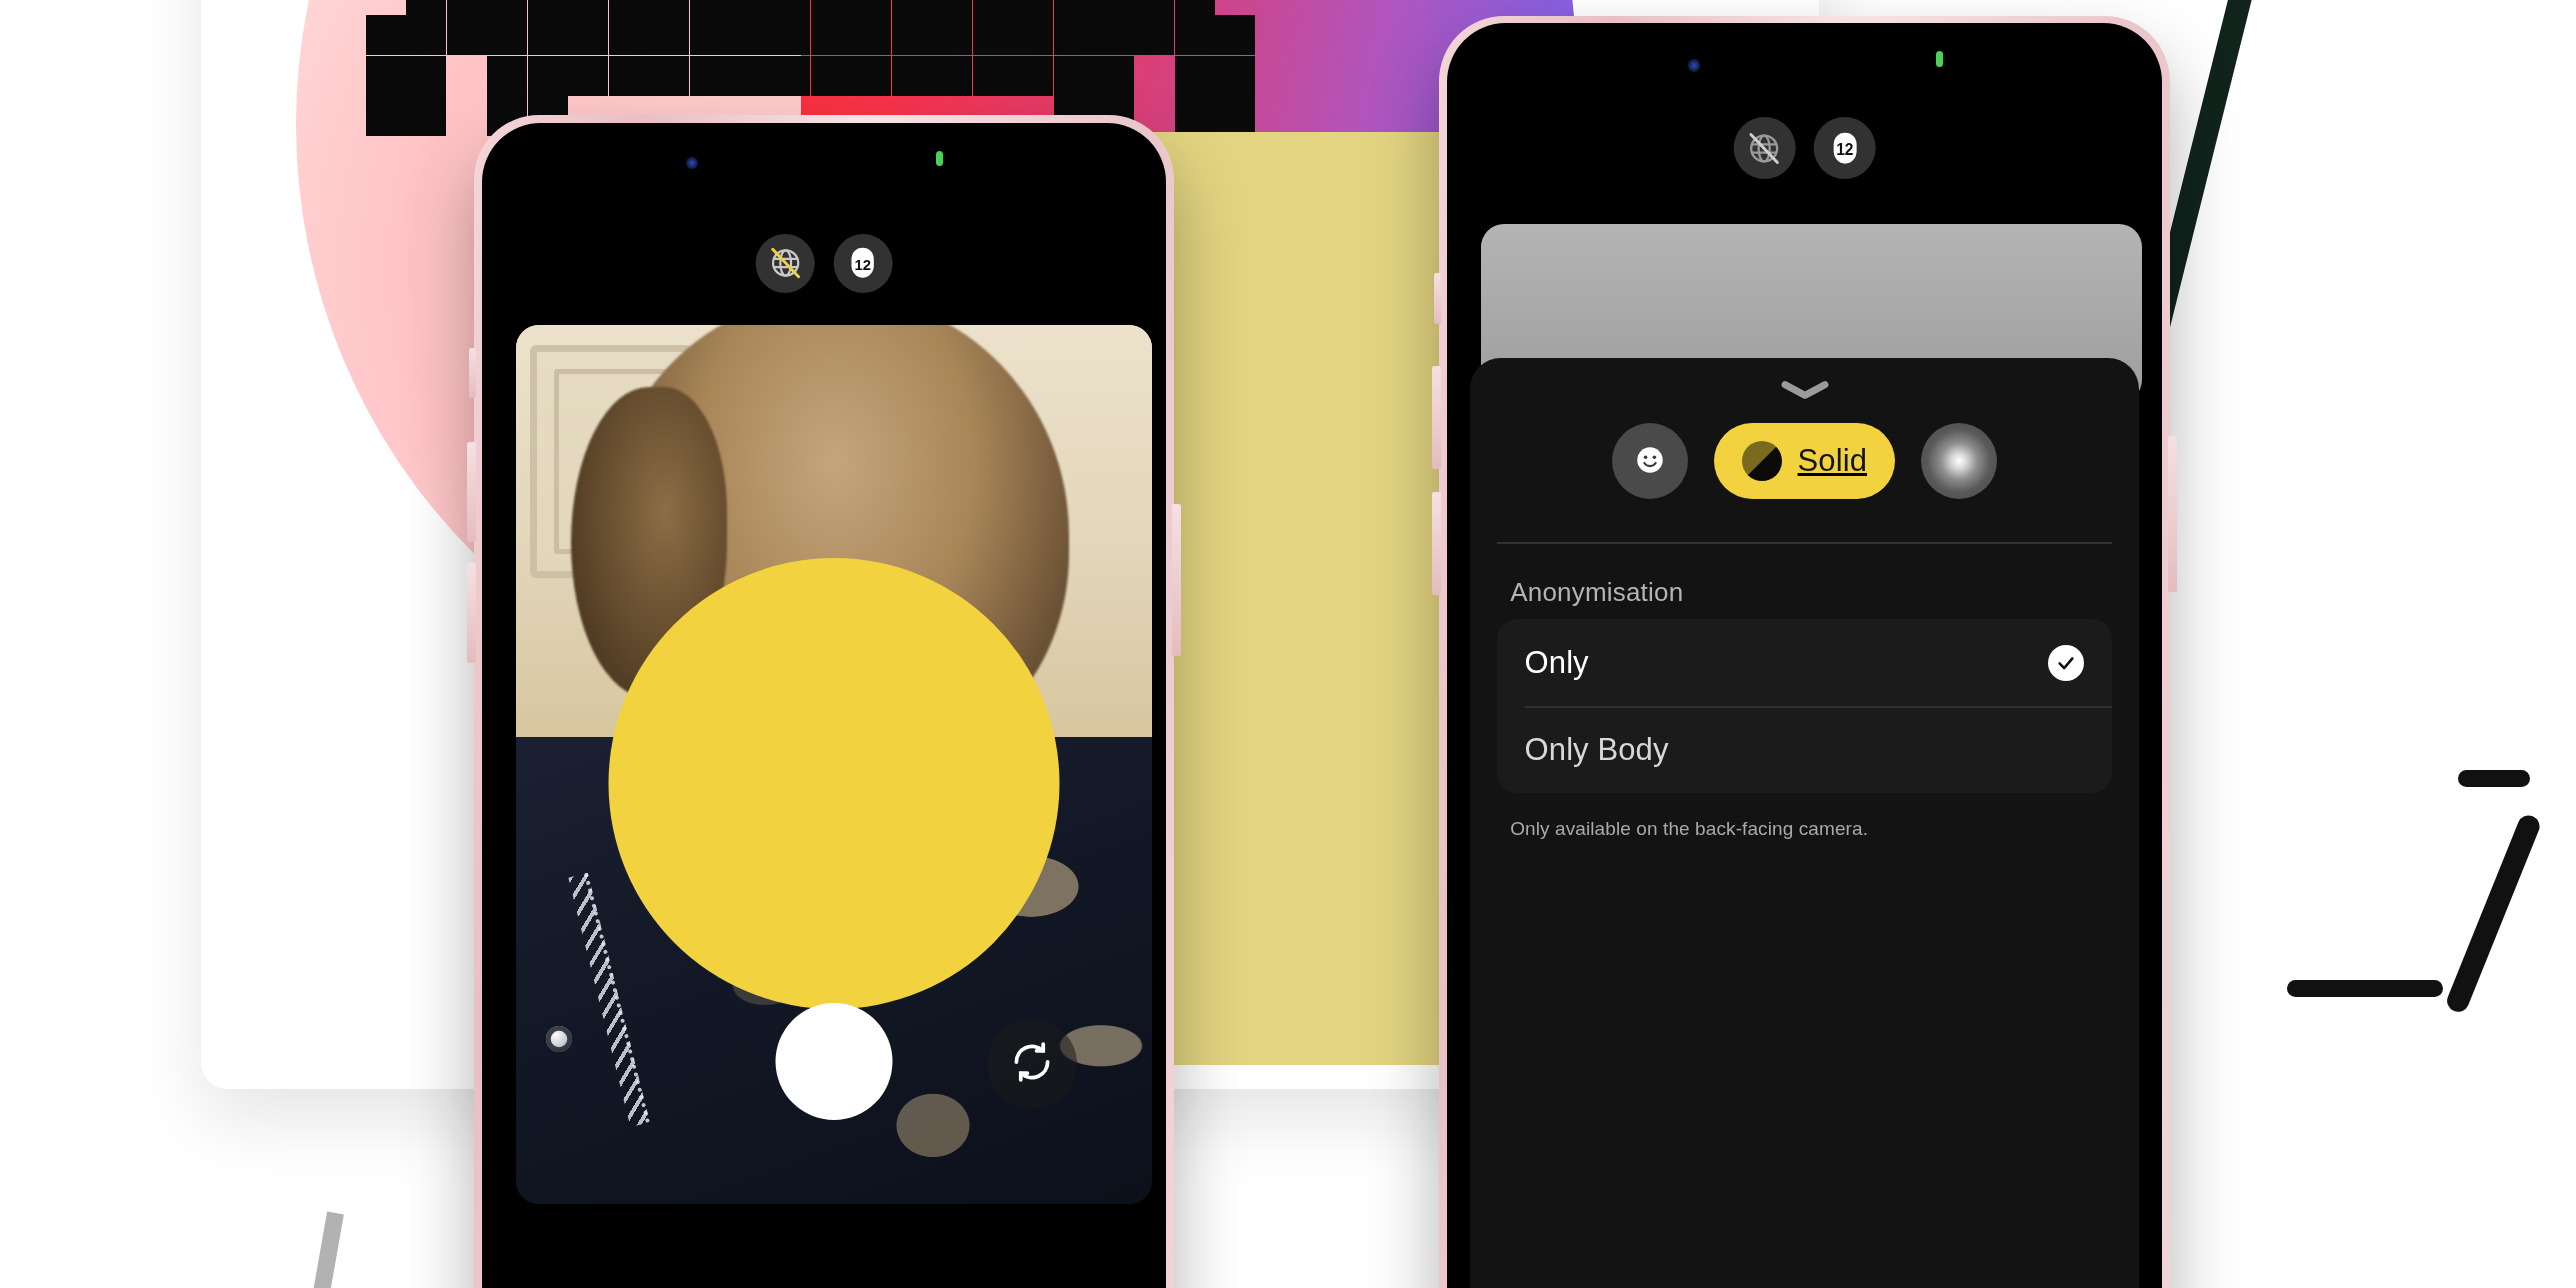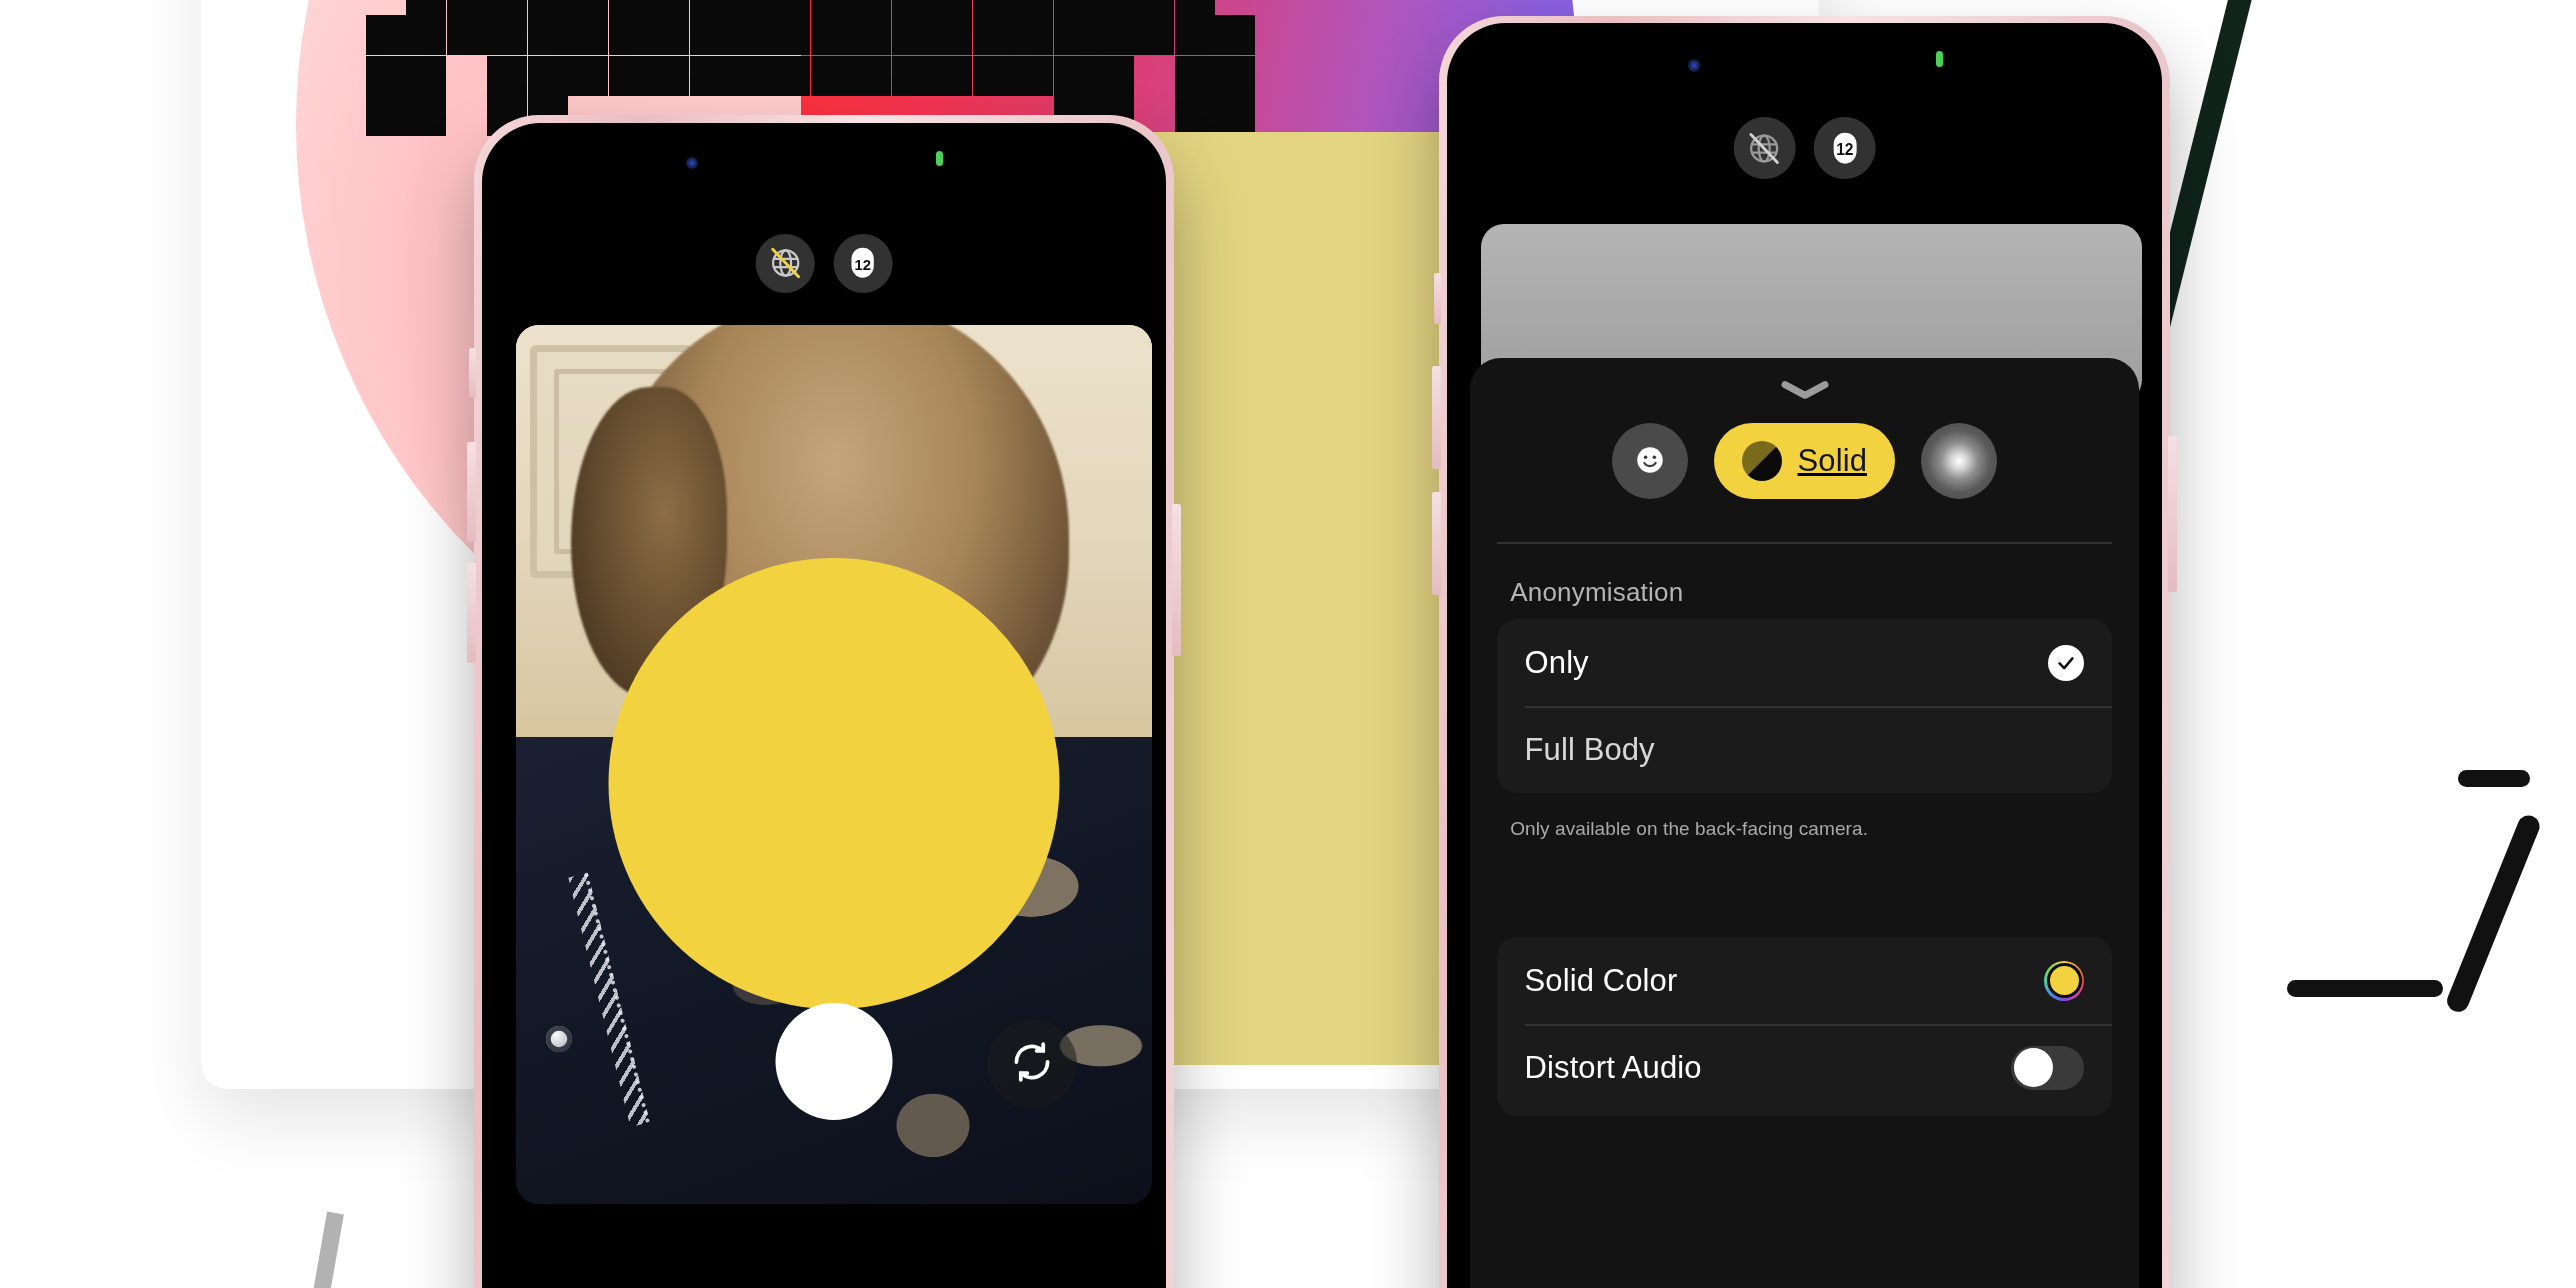--- a/index.html
+++ b/index.html
@@ -521,36 +521,22 @@
       <div class="card" id="card-anon">
         <div class="row">
           <span class="row-label">Only</span>
           <span class="check">
             <svg width="22" height="22" viewBox="0 0 24 24" fill="none" stroke="#101010" stroke-width="2.8" stroke-linecap="round" stroke-linejoin="round">
               <path d="M5 12.5 10 17.5 19 7"></path>
             </svg>
           </span>
         </div>
         <div class="row">
-          <span class="row-label dim">Full Body</span>
+          <span class="row-label dim">Only Body</span>
         </div>
       </div>
 
       <div class="footnote">Only available on the back-facing camera.</div>
 
-      <div class="card" id="card-color">
-        <div class="row">
-          <span class="row-label">Solid Color</span>
-          <span class="color-swatch">
-              <i></i>
-            </span>
-        </div>
-        <div class="row">
-          <span class="row-label">Distort Audio</span>
-          <span class="toggle">
-              <i></i>
-            </span>
-        </div>
-      </div>
     </div>
   </div>
 </div>
 
 
 </body></html>

